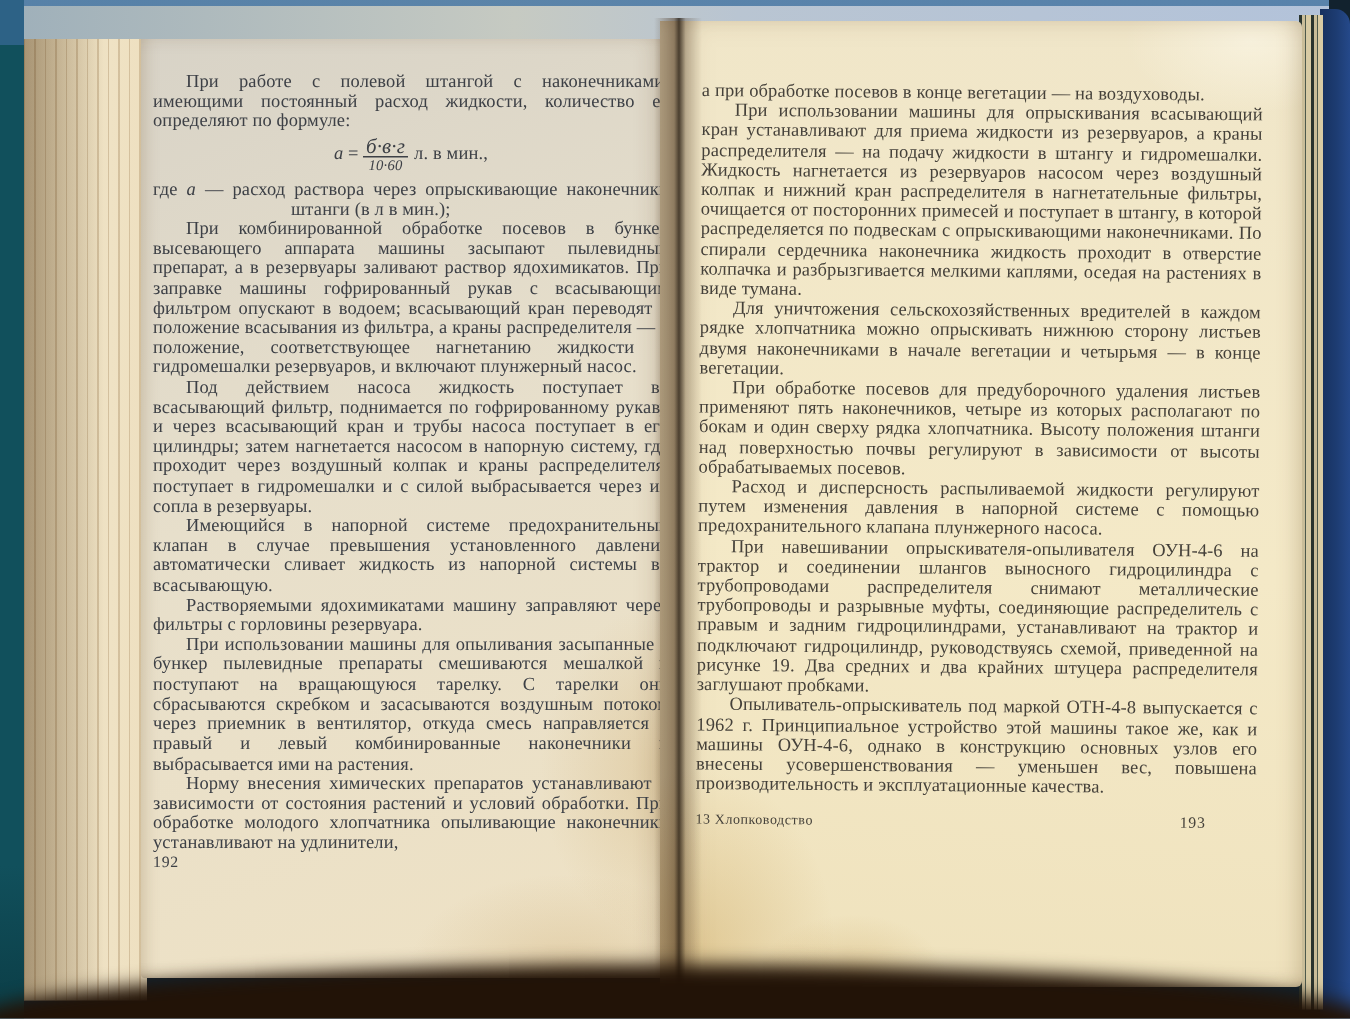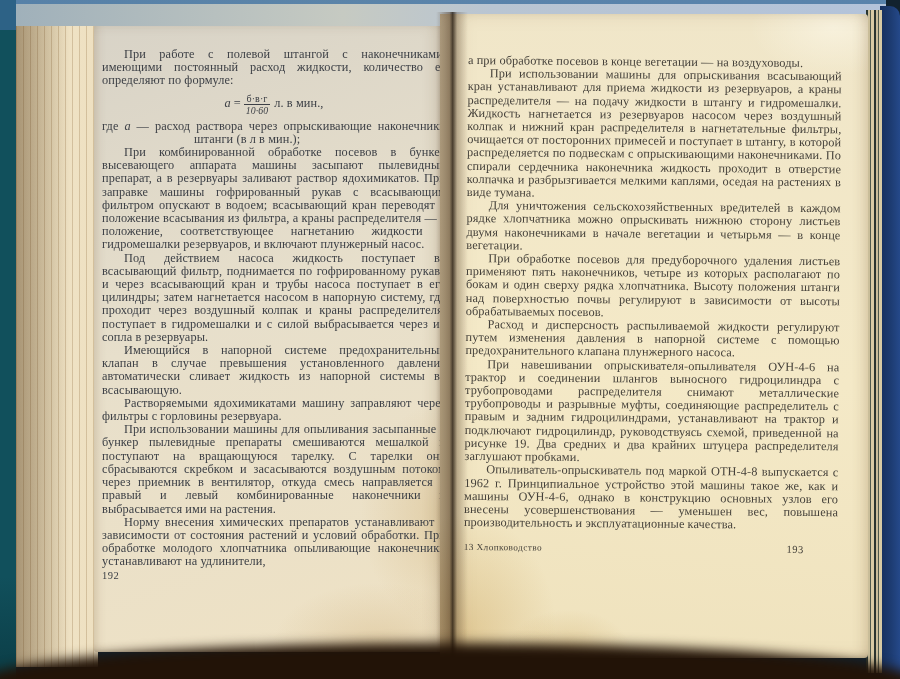--- a/index.html
+++ b/index.html
@@ -72,21 +72,21 @@
   .page-left .text-block { left:8px; top:22px; width:344px; }
   .page-right .text-block { left:28px; top:40px; width:374px; color:#45413a;
     transform:rotate(.5deg); transform-origin:top left; }
   .para { margin:0; text-indent:22px; }
   .page-right .list-block p:first-child { text-indent:0; }
   
   .formula { text-align:center; margin:5px 0 4px; font-size:12.3px; }
   .f-lhs { font-style:italic; margin-right:3px; }
   .f-eq { margin-right:3px; }
   .frac { display:inline-block; vertical-align:-7px; text-align:center; margin-right:4px; line-height:11px; }
-  .frac .num { display:block; font-size:10px; padding:0 2px; }
+  .frac .num { display:block; font-style:italic; font-size:14px; padding:0 2px; }
   .frac .den { display:block; font-size:9.8px; border-top:1px solid #3d4046; padding:0 2px;font-style:italic; }
   
   .def { padding-left:92px; text-indent:-64px; }
   .def:first-child { text-indent:-92px; }
   .def-term { font-style:italic; }
   
   .pagenum-left { font-size:10.5px; letter-spacing:.5px; text-align:left; }
   .footer-row { display:flex; justify-content:space-between; align-items:baseline; margin-top:11px; }
   .sig { font-size:9.3px; letter-spacing:.4px; }
   .pagenum-right { font-size:10.5px; letter-spacing:.5px; margin-right:34px; }

